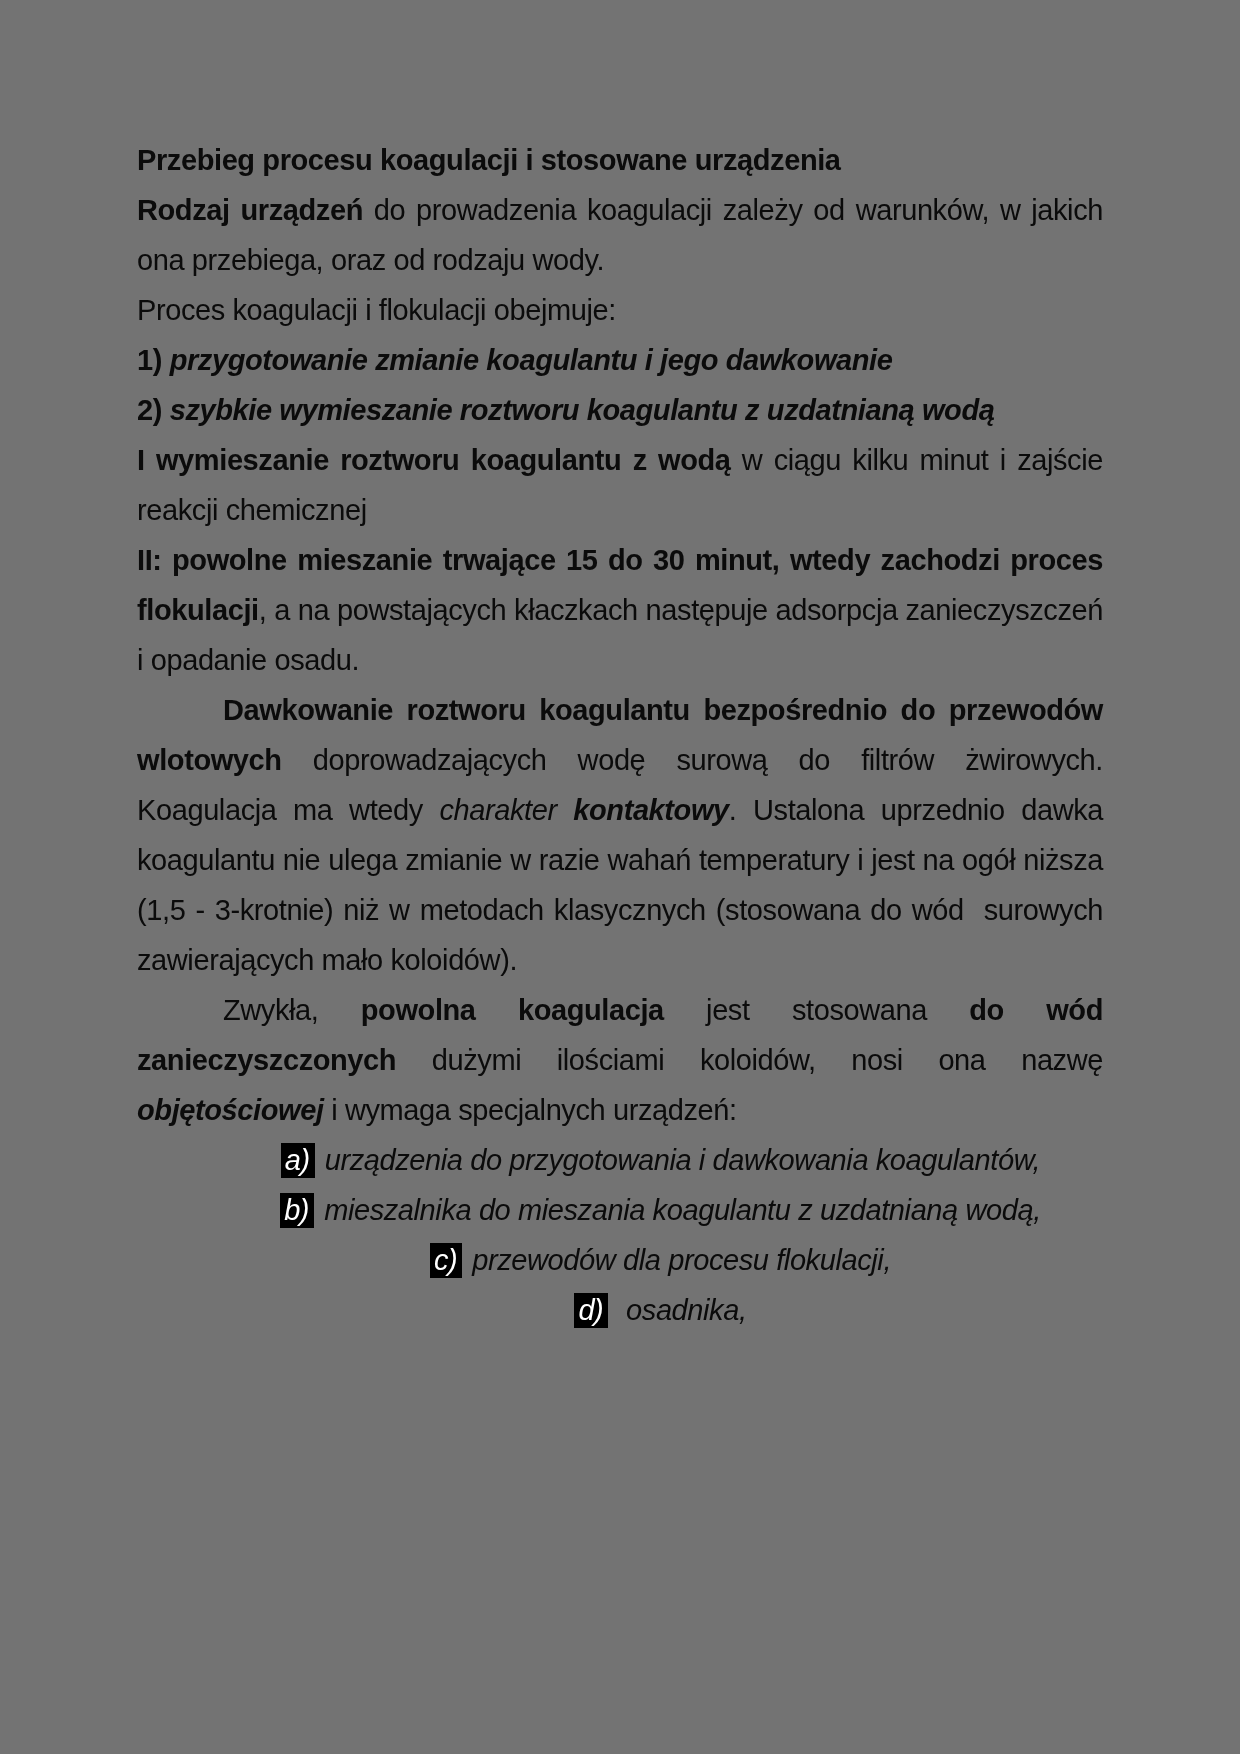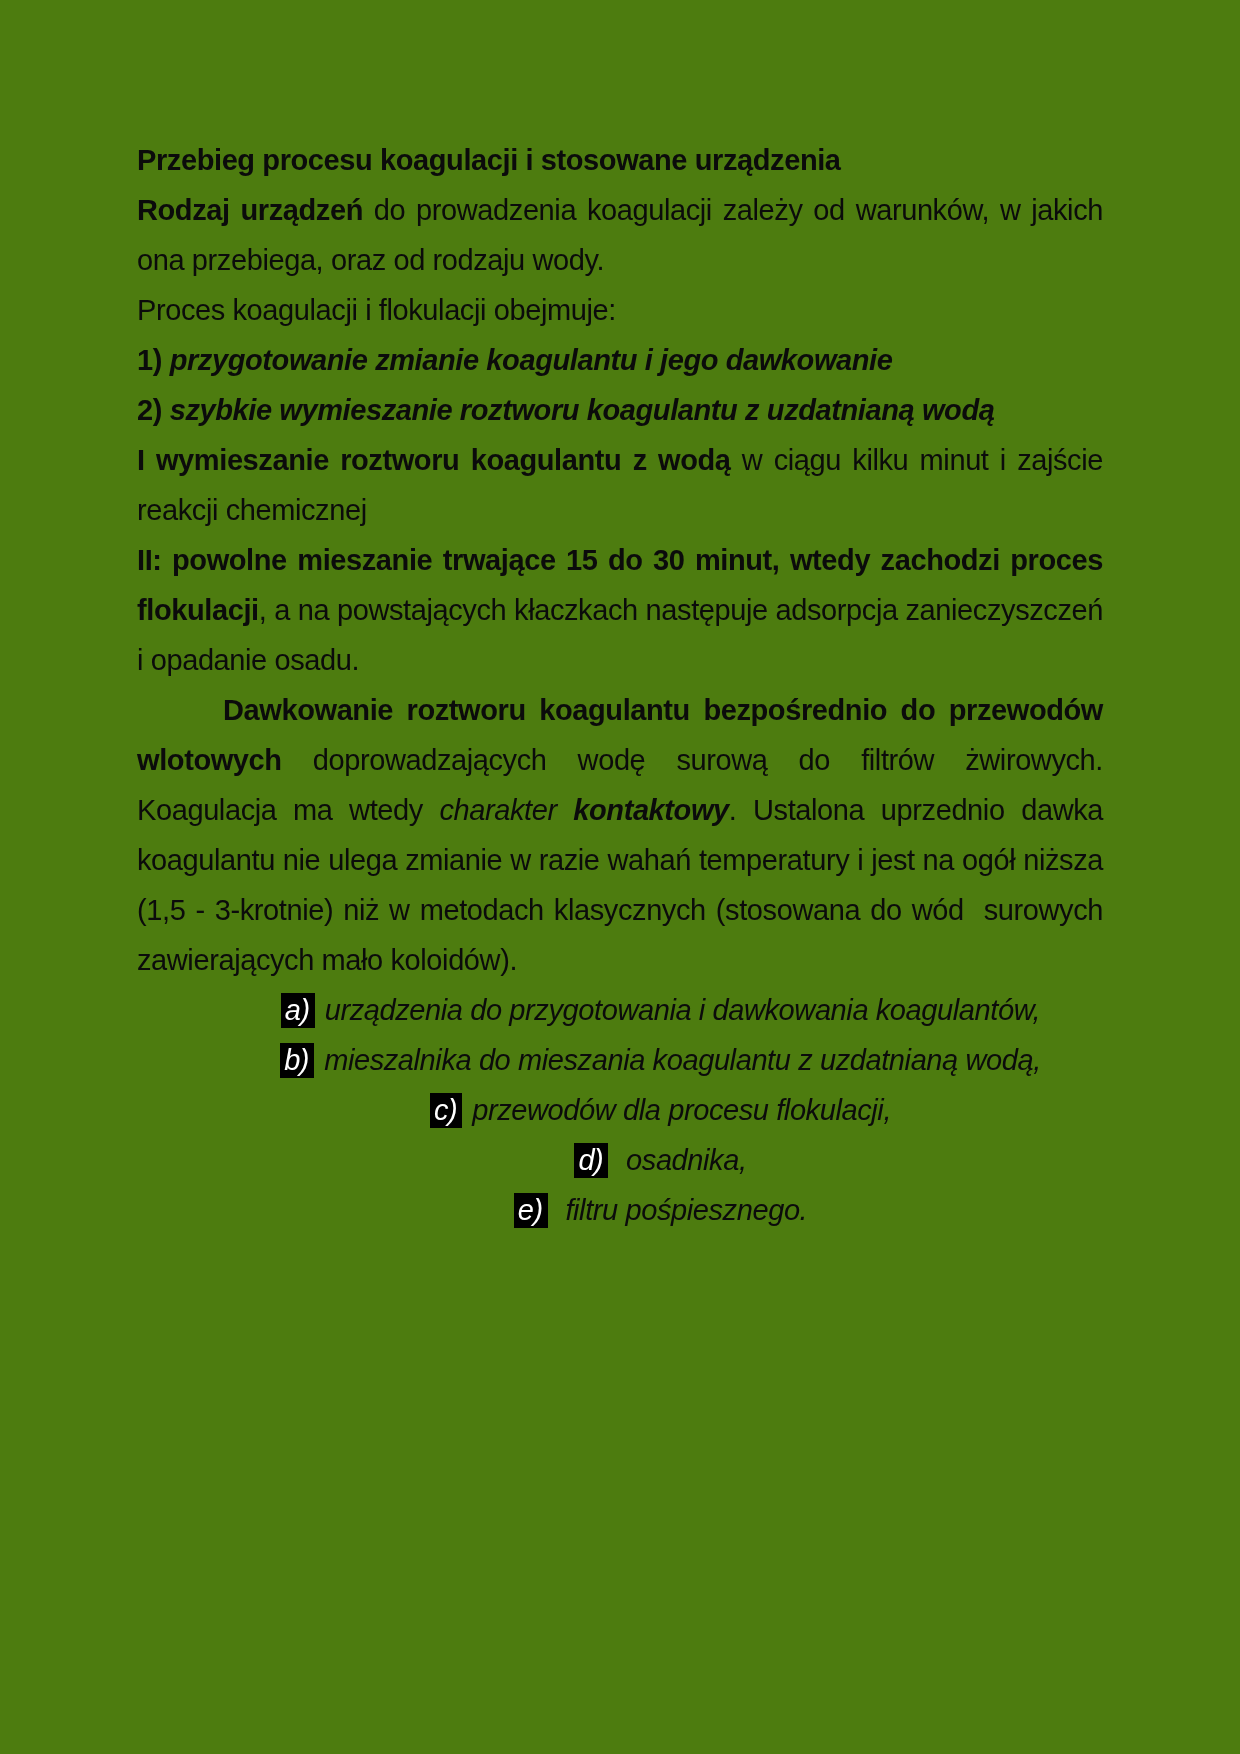--- a/index.html
+++ b/index.html
@@ -1,21 +1,21 @@
 <!DOCTYPE html>
 <html lang="pl"><head>
 <meta charset="utf-8">
 <style>
   html, body { margin: 0; padding: 0; }
   body { background: #ffffff; }
   .page {
     position: relative;
     width: 1240px;
     height: 1754px;
-    background: #4d7c0f;
+    background: #737373;
     overflow: hidden;
   }
   .content {
     position: absolute;
     left: 137px;
     top: 135px;
     width: 966px;
     font-family: "Liberation Sans", "DejaVu Sans", sans-serif;
     font-size: 29px;
     line-height: 50px;
@@ -52,19 +52,19 @@
 <div class="page">
   <div class="content" id="doc">
       <div class="para"><span class="b ">Przebieg procesu koagulacji i stosowane urządzenia</span></div>
       <div class="para"><span class="b ">Rodzaj urządzeń</span><span class=""> do prowadzenia koagulacji zależy od warunków, w jakich ona przebiega, oraz od rodzaju wody.</span></div>
       <div class="para"><span class="">Proces koagulacji i flokulacji obejmuje:</span></div>
       <div class="para"><span class="b ">1) </span><span class="b i">przygotowanie zmianie koagulantu i jego dawkowanie</span></div>
       <div class="para"><span class="b ">2) </span><span class="b i">szybkie wymieszanie roztworu koagulantu z uzdatnianą wodą</span></div>
       <div class="para"><span class="b ">I wymieszanie roztworu koagulantu z wodą</span><span class=""> w ciągu kilku minut i zajście reakcji chemicznej</span></div>
       <div class="para"><span class="b ">II: powolne mieszanie trwające 15 do 30 minut, wtedy zachodzi proces flokulacji</span><span class="">, a na powstających kłaczkach następuje adsorpcja zanieczyszczeń i opadanie osadu.</span></div>
       <div class="para indent"><span class="b ">Dawkowanie roztworu koagulantu bezpośrednio do przewodów wlotowych</span><span class=""> doprowadzających wodę surową do filtrów żwirowych. Koagulacja ma wtedy </span><span class="i">charakter </span><span class="b i">kontaktowy</span><span class="">. Ustalona uprzednio dawka koagulantu nie ulega zmianie w razie wahań temperatury i jest na ogół niższa (1,5 - 3-krotnie) niż w metodach klasycznych (stosowana do wód  surowych zawierających mało koloidów).</span></div>
+      <div class="para indent"><span class="">Zwykła, </span><span class="b ">powolna koagulacja</span><span class=""> jest stosowana </span><span class="b ">do wód zanieczyszczonych</span><span class=""> dużymi ilościami koloidów, nosi ona nazwę </span><span class="b i">objętościowej</span><span class=""> i wymaga specjalnych urządzeń:</span></div>
       <div class="li"><span class="marker">a)</span><span class="">urządzenia do przygotowania i dawkowania koagulantów,</span></div>
       <div class="li"><span class="marker">b)</span><span class="">mieszalnika do mieszania koagulantu z uzdatnianą wodą,</span></div>
       <div class="li"><span class="marker">c)</span><span class="">przewodów dla procesu flokulacji,</span></div>
       <div class="li"><span class="marker">d)</span><span class=""> osadnika,</span></div>
-      <div class="li"><span class="marker">e)</span><span class=""> filtru pośpiesznego.</span></div>
     </div>
 </div>
 
 </body></html>

